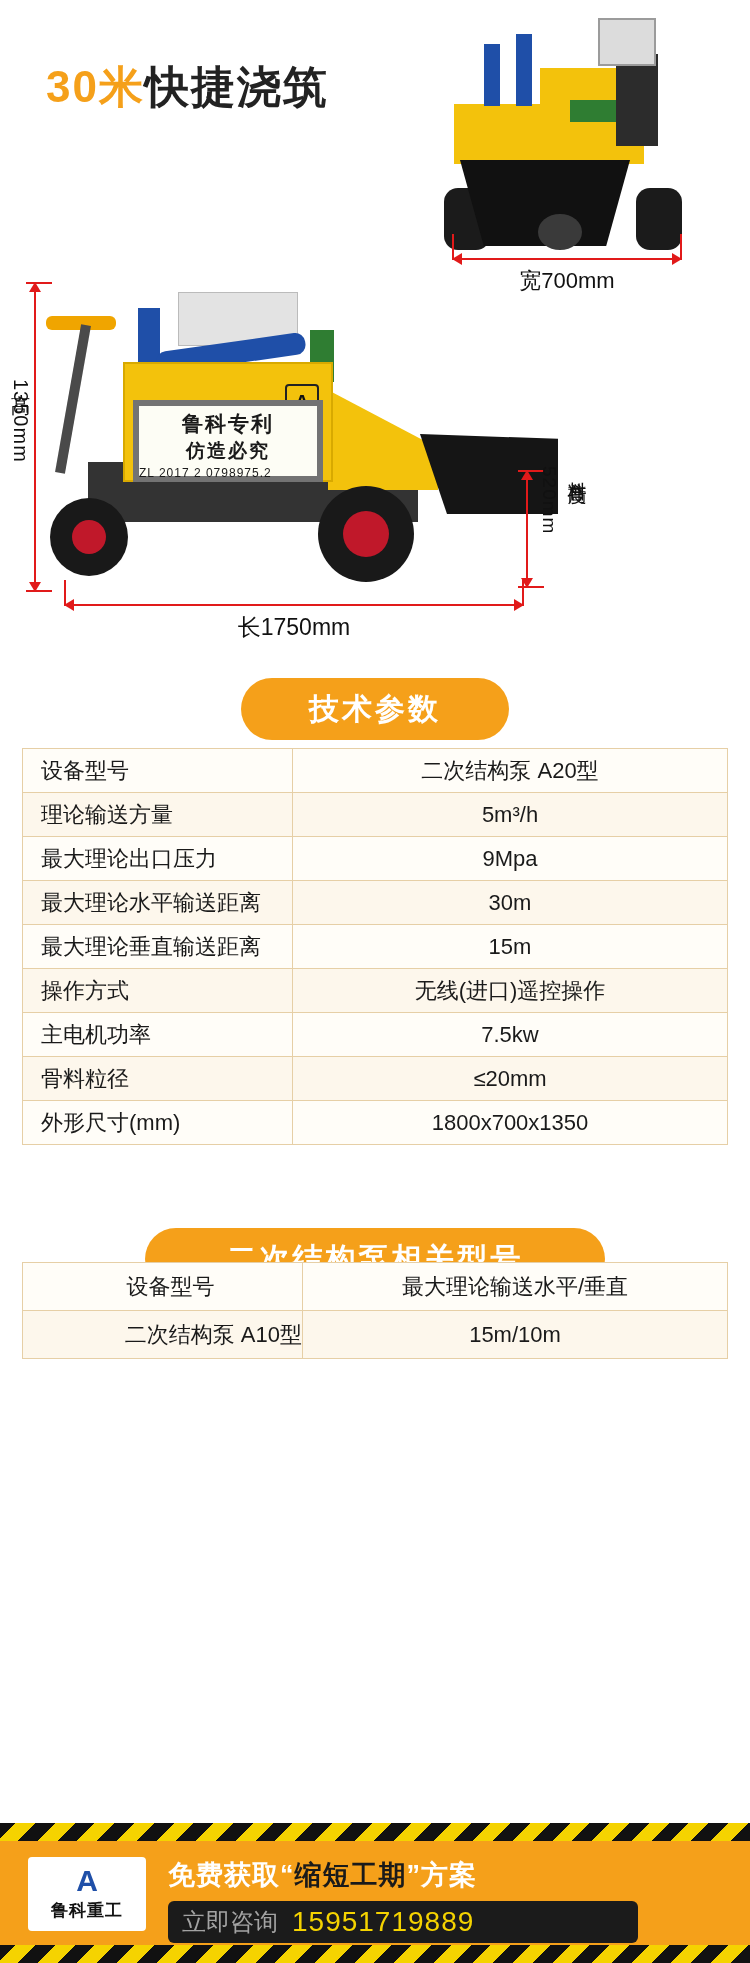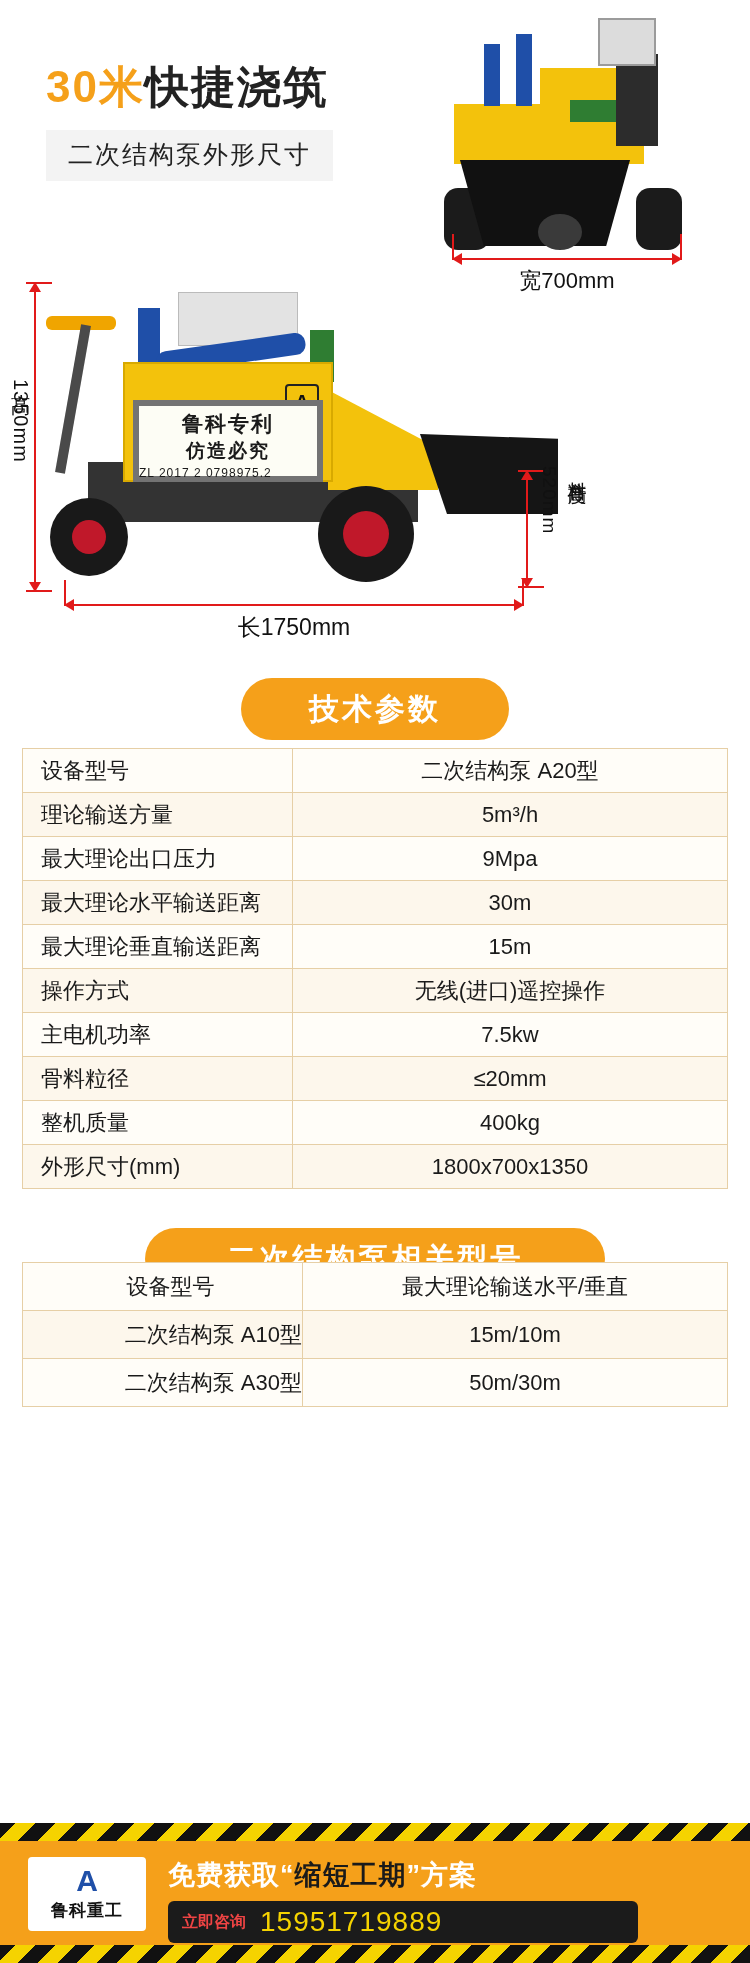--- a/index.html
+++ b/index.html
@@ -190,33 +190,32 @@
   .f-logo .name { font-size:17px; color:#111; font-weight:bold; letter-spacing:1px;}
   .f-line1 {
     position:absolute; left:168px; top:34px; width:560px;
     font-size:27px; font-weight:bold; color:#fff; letter-spacing:1px;
   }
   .f-line1 .hl { color:#1a1a1a; }
   .f-cta {
     position:absolute; left:168px; top:78px; width:470px; height:42px;
     background:#1b1b1b; border-radius:6px; display:flex; align-items:center;
   }
-  .f-cta .btn-label { color:#ef4444; font-size:16px; padding:0 14px; font-weight:bold;}
+  .f-cta .btn-label { color:#a3a3a3; font-size:24px; padding:0 14px; font-weight:normal;}
   .f-cta .phone { color:#f5d300; font-size:28px; font-weight:normal; letter-spacing:1px;}
 </style>
 </head>
 <body>
 
 <div class="hero">
 
   <div class="hero-title">
     <span class="accent">30米</span><span class="dark">快捷浇筑</span>
   </div>
 
-  <div class="hero-sub">二次结构泵外形尺寸</div>
 
   <div class="front-view">
     <div class="fv-wheel" style="left:24px; top:180px;"></div>
     <div class="fv-wheel" style="left:216px; top:180px;"></div>
     <div class="fv-body"></div>
     <div class="fv-body2"></div>
     <div class="fv-green"></div>
     <div class="fv-dark"></div>
     <div class="fv-panel"></div>
     <div class="fv-blue" style="left:64px; top:36px; width:16px; height:62px;"></div>
@@ -315,48 +314,40 @@
     </tr>
     <tr>
       <td class="k">主电机功率</td>
       <td class="v">7.5kw</td>
     </tr>
     <tr>
       <td class="k">骨料粒径</td>
       <td class="v">≤20mm</td>
     </tr>
     <tr>
-      <td class="k">整机质量</td>
-      <td class="v">400kg</td>
-    </tr>
-    <tr>
       <td class="k">外形尺寸(mm)</td>
       <td class="v">1800x700x1350</td>
     </tr>
   </tbody>
 </table>
 
 <div class="section-2">
   <div class="pill wide">二次结构泵相关型号</div>
 </div>
 
 <table class="rel-table">
   <tbody>
     <tr>
       <td class="k" style="text-align:center;">设备型号</td>
       <td>最大理论输送水平/垂直</td>
     </tr>
     <tr>
       <td class="k">二次结构泵 A10型</td>
       <td>15m/10m</td>
     </tr>
-    <tr>
-      <td class="k">二次结构泵 A30型</td>
-      <td>50m/30m</td>
-    </tr>
   </tbody>
 </table>
 
 <div class="footer">
   <div class="hazard"></div>
   <div class="hazard bottom"></div>
 
   <div class="f-logo">
     <div class="mark">A</div>
     <div class="name">鲁科重工</div>

